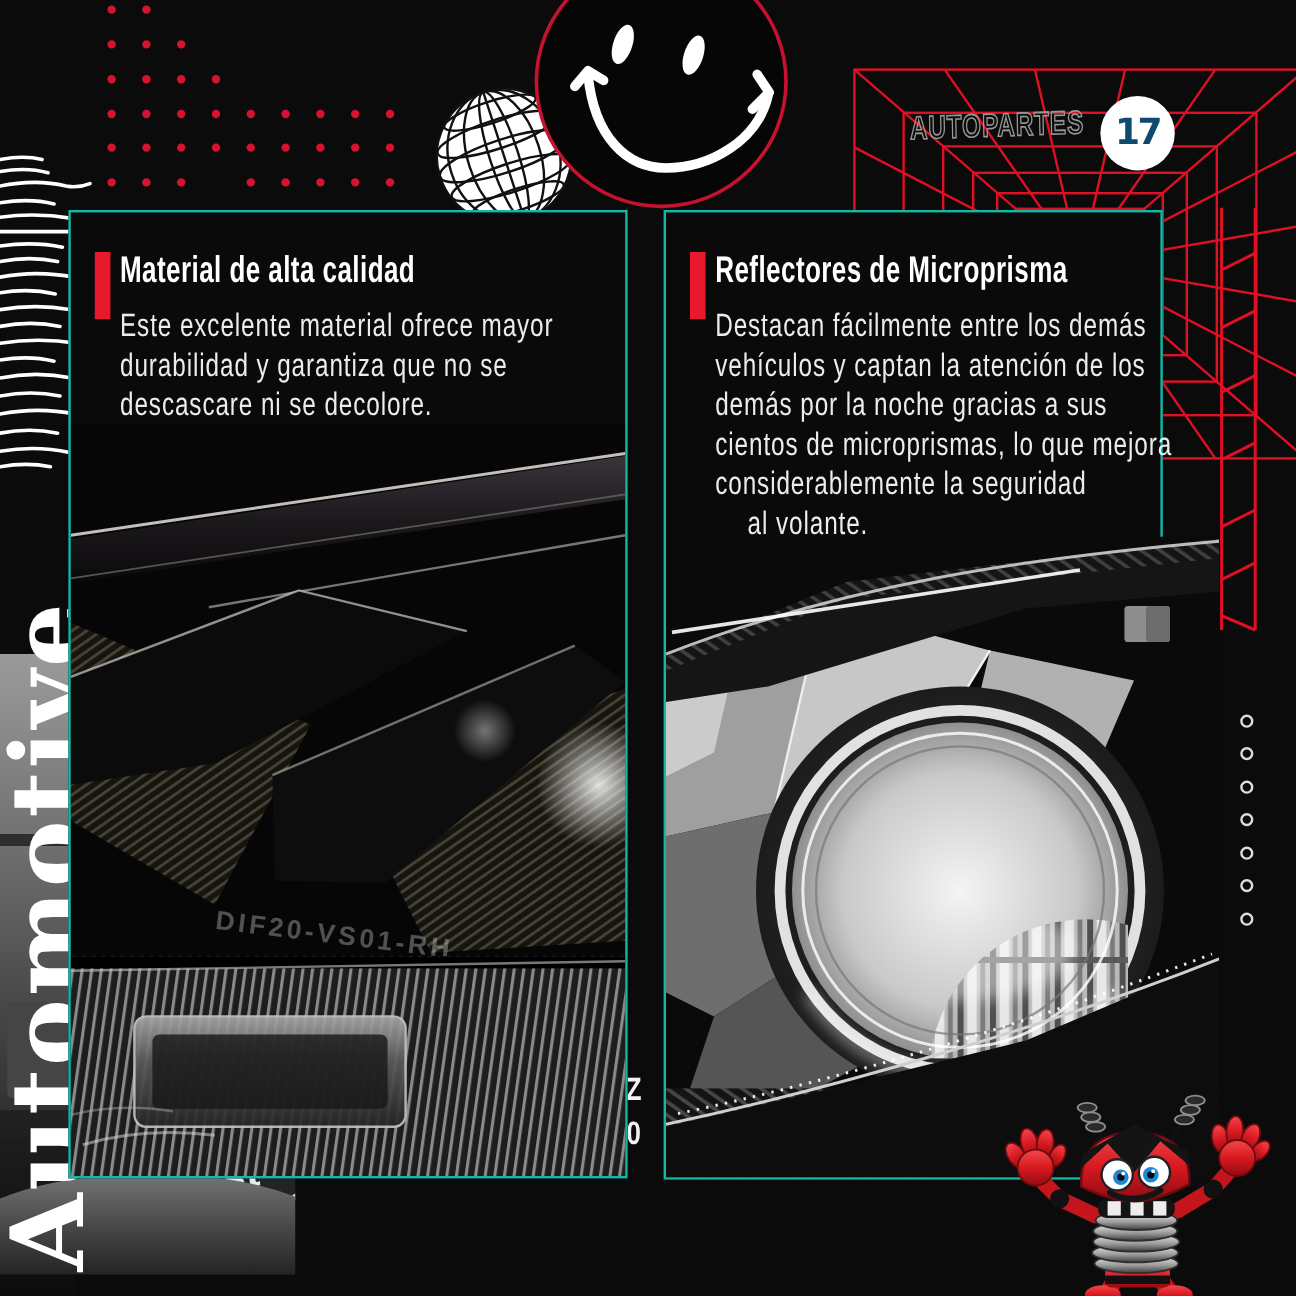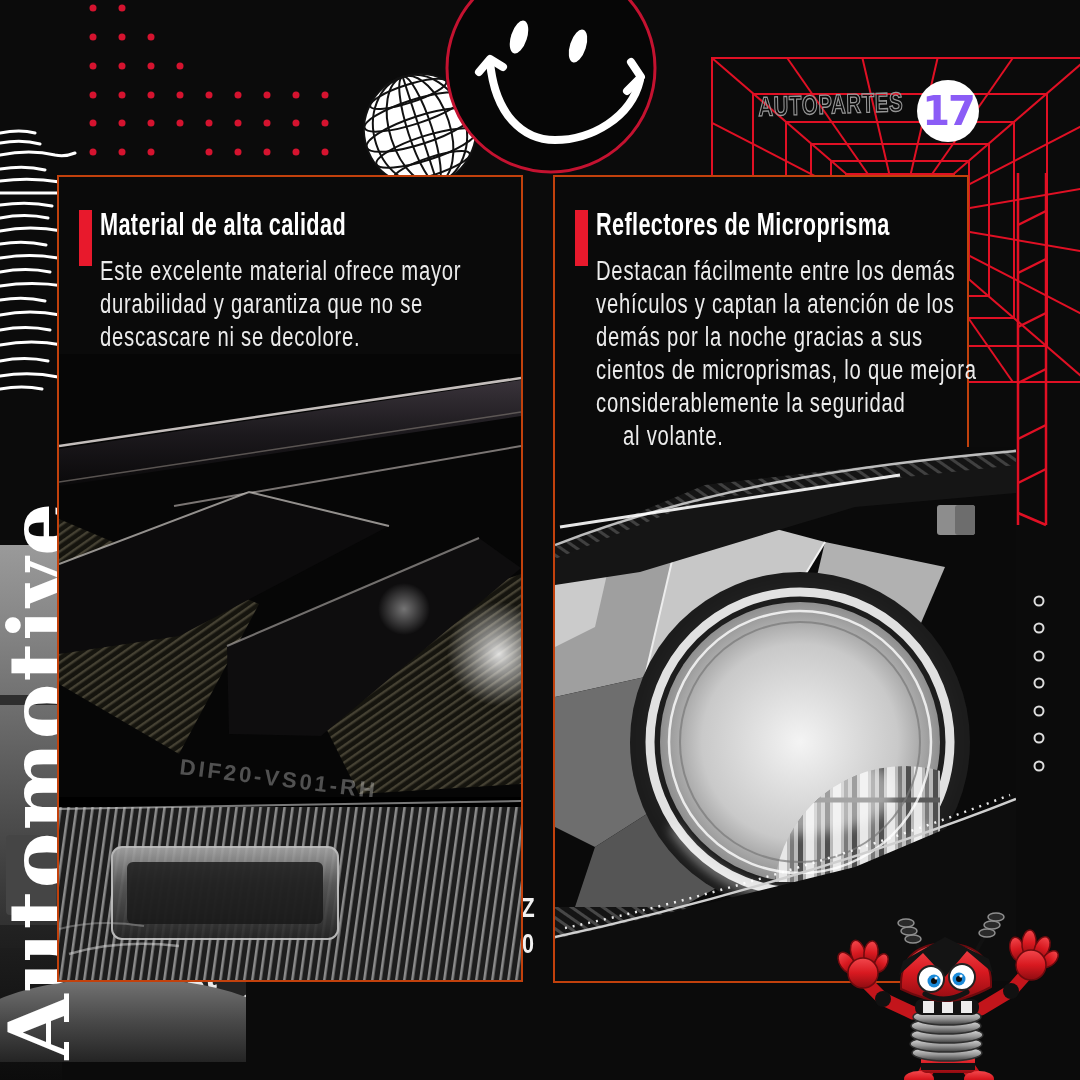--- a/index.html
+++ b/index.html
@@ -1,41 +1,41 @@
 <!DOCTYPE html>
 <html><head>
 <meta charset="utf-8">
 <style>
   html,body{margin:0;padding:0;background:#000;}
   #stage{position:relative;width:1080px;height:1080px;background:#0b0b0b;overflow:hidden;
          font-family:"Liberation Sans",sans-serif;}
   .abs{position:absolute;}
   
-  .panel{position:absolute;top:175px;height:807px;background:#0a0a0a;border:2px solid #c2410c;
+  .panel{position:absolute;top:175px;height:807px;background:#0a0a0a;border:2px solid #14b8a6;
          box-sizing:border-box;z-index:3;}
   #panel-left{left:57px;width:466px;}
   #panel-right{left:553px;width:416px;height:808px;}
   .accent-bar{position:absolute;left:20px;top:33px;width:13px;height:56px;background:#e8192c;}
   .feat-title{position:absolute;left:41px;top:30px;width:620px;font-size:31px;font-weight:bold;
               color:#fff;letter-spacing:.5px;transform:scaleX(.70);transform-origin:0 0;white-space:nowrap;}
   .feat-body{position:absolute;left:41px;top:78px;width:620px;font-size:27px;color:#ececec;
              line-height:33px;letter-spacing:1px;transform:scaleX(.75);transform-origin:0 0;}
   .feat-body .line{white-space:nowrap;}
   .feat-body .indent{margin-left:36px;}
   .photo{position:absolute;left:0;display:block;}
   
   #side-text{position:absolute;left:-270px;top:745px;width:620px;height:70px;line-height:70px;
              text-align:center;transform:rotate(-90deg);font-family:"DejaVu Serif",serif;
              font-weight:bold;font-size:84px;letter-spacing:2px;color:#fff;z-index:2;white-space:nowrap;}
   #brand{position:absolute;left:758px;top:90px;z-index:4;}
   #brand-name{position:absolute;left:0;top:2px;width:200px;font-size:27px;font-weight:bold;
               letter-spacing:1px;color:transparent;-webkit-text-stroke:1.4px #969696;
               transform:scaleX(.75) rotate(-1.5deg);transform-origin:0 0;white-space:nowrap;}
   #brand-badge{position:absolute;left:159px;top:-10px;width:62px;height:62px;border-radius:50%;
-               background:#fff;color:#8b5cf6;font-weight:bold;font-size:40px;line-height:62px;
+               background:#fff;color:#0c4a6e;font-weight:bold;font-size:30px;line-height:62px;
                text-align:center;font-family:"DejaVu Sans",sans-serif;letter-spacing:-2px;}
   #glitch{position:absolute;left:516px;top:890px;width:24px;color:#f2f2f2;font-weight:bold;
           font-size:27px;line-height:36px;text-align:center;z-index:2;transform:scaleX(.8);}
   
   #workshop{position:absolute;left:0;top:545px;width:62px;height:535px;z-index:1;
      background:linear-gradient(180deg,#9a9a9a 0%,#8a8a8a 12%,#6f6f6f 30%,#4c4c4c 52%,#303030 72%,#161616 100%);}
   #workshop .m1{position:absolute;left:0;top:150px;width:62px;height:10px;background:#2e2e2e;}
   #workshop .m2{position:absolute;left:6px;top:290px;width:50px;height:80px;background:#454545;border-radius:4px;}
   #workshop .m3{position:absolute;left:0;top:380px;width:62px;height:155px;background:linear-gradient(#222,#0c0c0c);}
   #tire-photo{position:absolute;left:0;top:948px;width:246px;height:114px;overflow:hidden;z-index:1;

